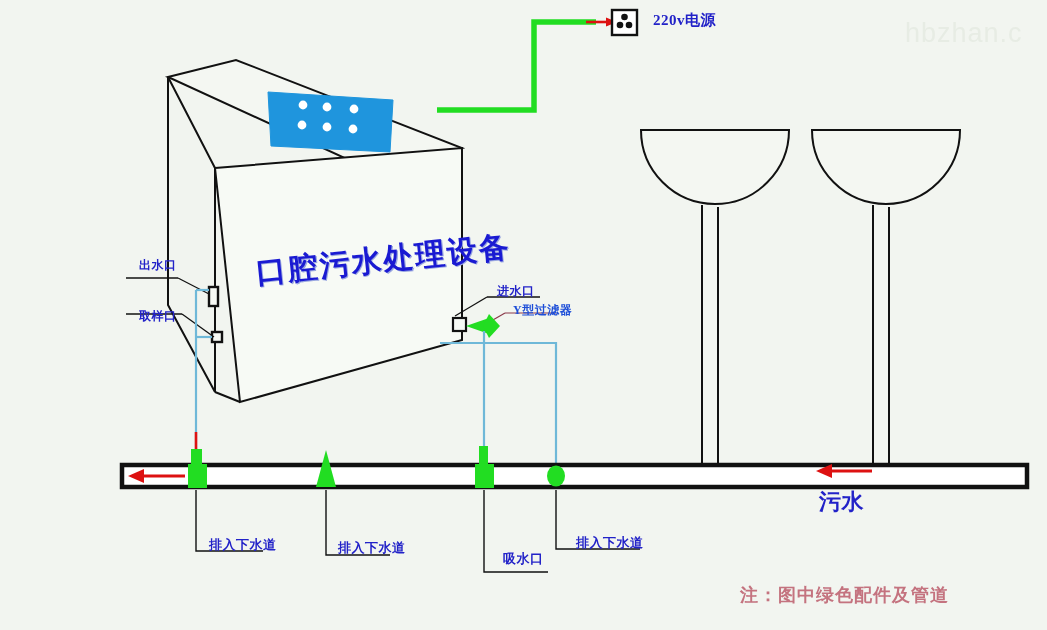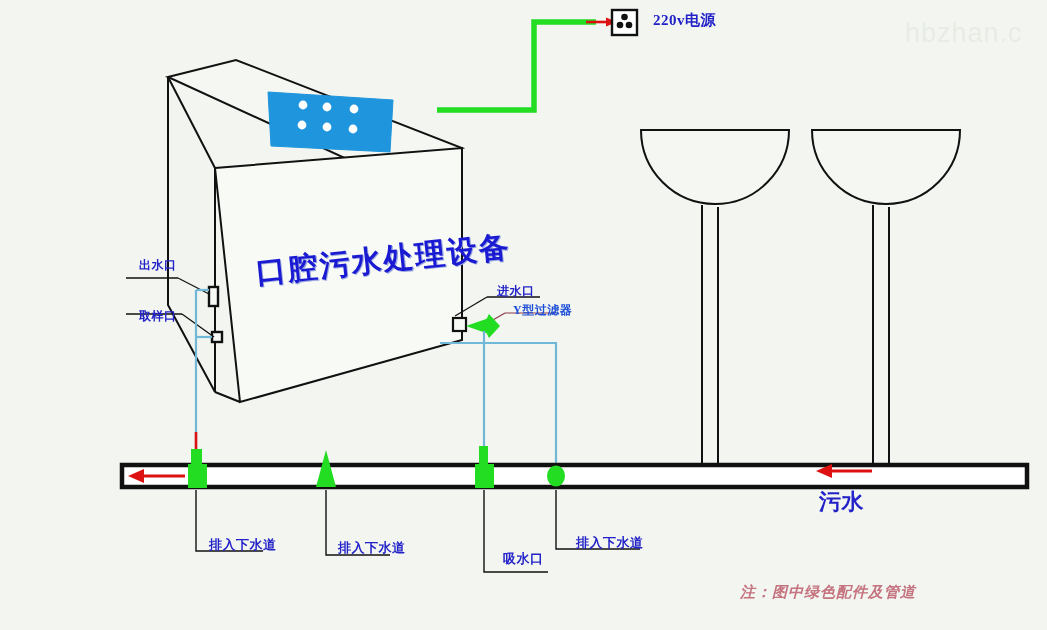--- a/index.html
+++ b/index.html
@@ -21,26 +21,25 @@
     font-family:Liberation Serif, serif;
     margin-left:13px;
   }
   .lbl-sm{font-size:12px;}
   .lbl-md{font-size:13px;}
   .lbl-lg{font-size:22px;text-align:center;}
   .lbl-pow{font-size:15px;}
   .note{
     position:absolute;
     color:#c4737f;
-    font-size:15px;
+    font-size:18px;
     font-weight:bold;
     white-space:nowrap;
     font-family:"DejaVu Serif","Liberation Serif",serif;
     letter-spacing:1px;
-    font-style:italic;
   }
   .watermark{
     position:absolute;
     color:#e7ece4;
     font-size:27px;
     white-space:nowrap;
     font-family:"Liberation Sans",sans-serif;
     letter-spacing:1px;
     user-select:none;
   }

